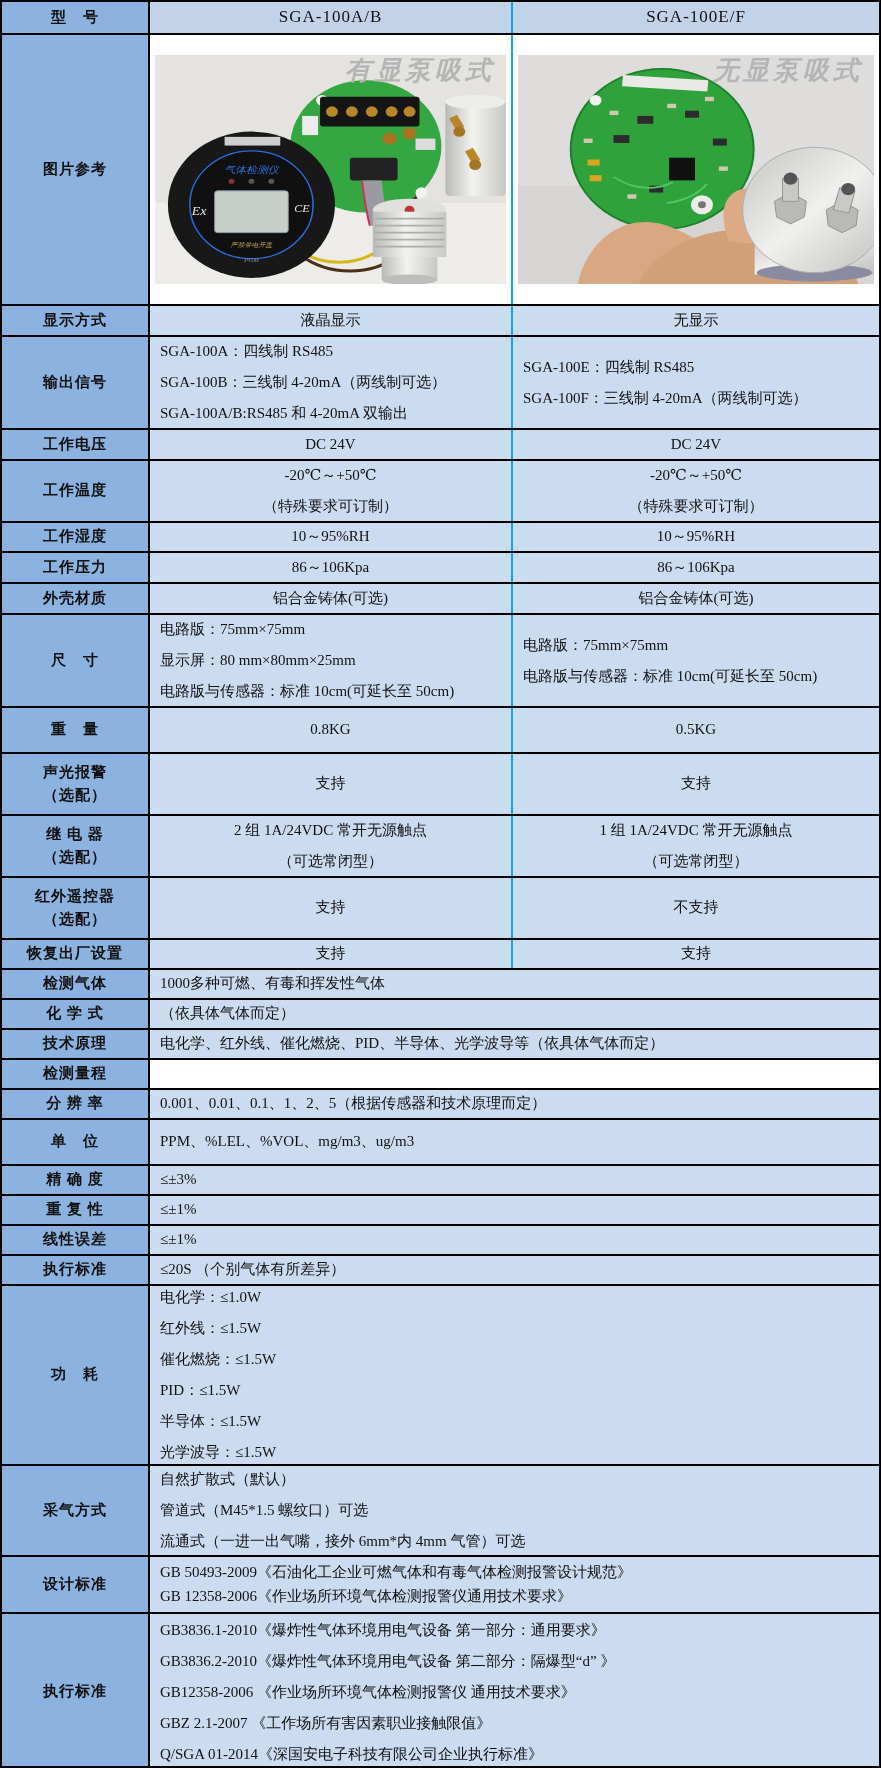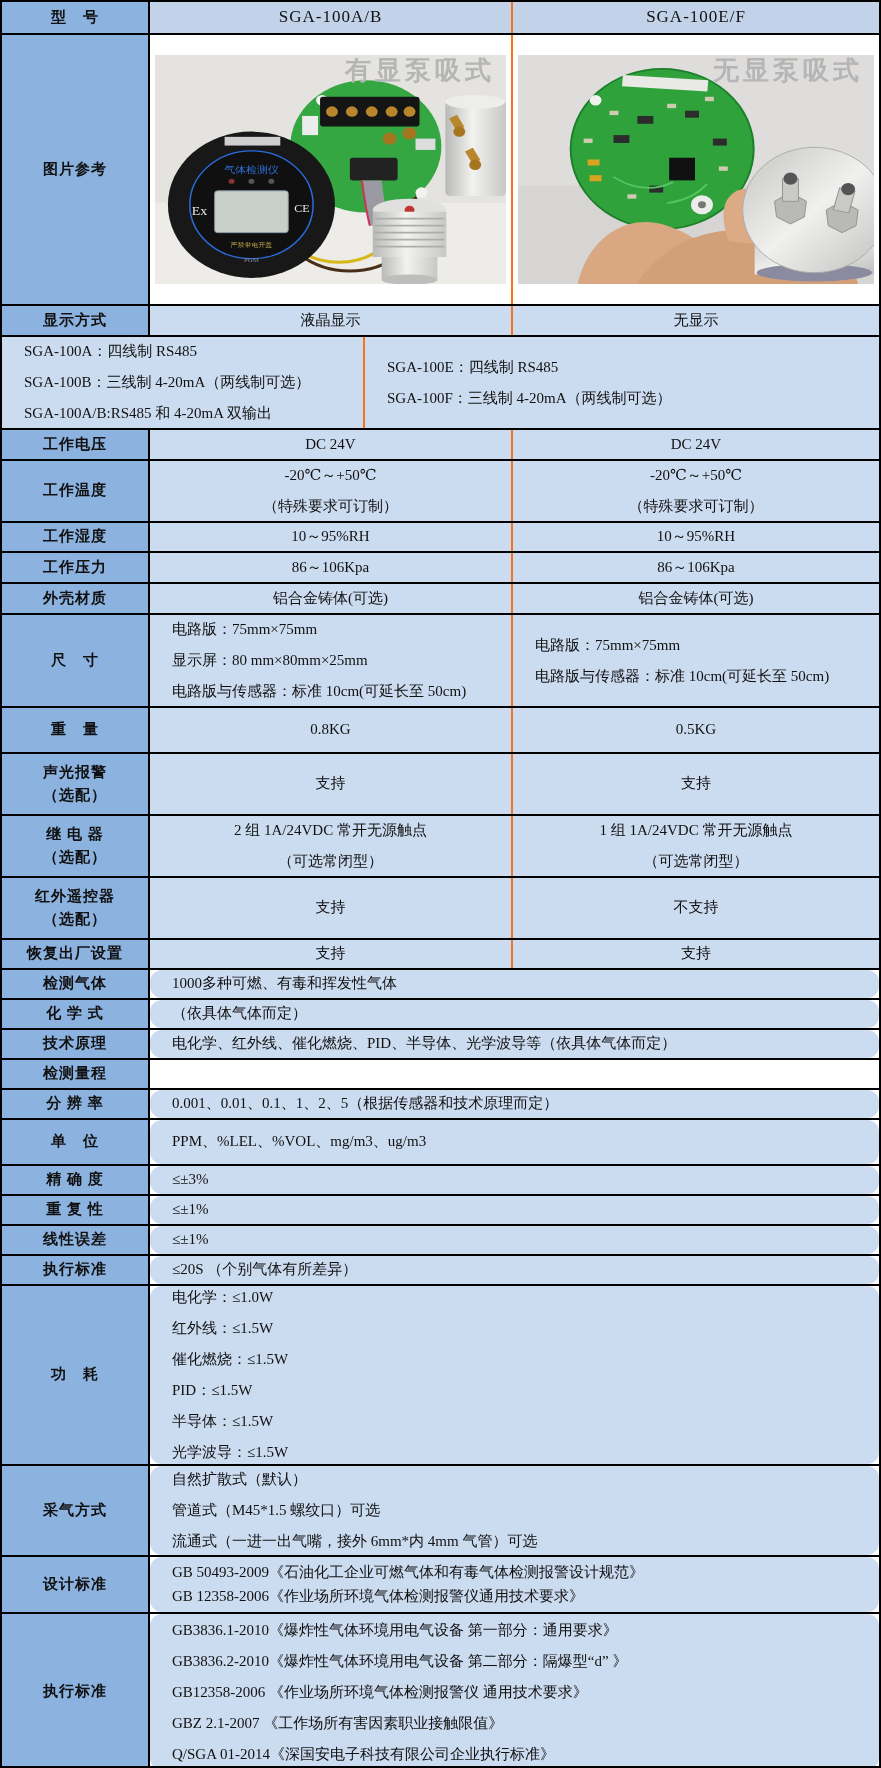--- a/index.html
+++ b/index.html
@@ -13,27 +13,27 @@
   .row:last-child{border-bottom:none;}
   .cell{
     box-sizing:border-box;display:flex;align-items:center;
     font-size:15px;line-height:1.55;white-space:pre-line;
     overflow:hidden;
   }
   .label{
     width:148px;flex:0 0 148px;background:#8CB2E0;border-right:2px solid #000;
     justify-content:center;text-align:center;font-weight:bold;letter-spacing:1px;
   }
-  .c1{width:363px;flex:0 0 363px;background:#CBDBF0;border-right:2px solid #f97316;}
+  .c1{width:363px;flex:0 0 363px;background:#CBDBF0;border-right:2px solid #0ea5e9;}
   .c2{flex:1 1 auto;background:#CBDBF0;}
-  .cspan{flex:1 1 auto;background:#CBDBF0;border-radius:12px;}
+  .cspan{flex:1 1 auto;background:#CBDBF0;}
   .center{justify-content:center;text-align:center;}
-  .left{justify-content:flex-start;text-align:left;padding-left:22px;padding-right:6px;}
+  .left{justify-content:flex-start;text-align:left;padding-left:10px;padding-right:6px;}
   .hdr .c1,.hdr .c2{background:#C2D2E8;justify-content:center;font-size:17px;letter-spacing:1px;}
-  .photo-cell{background:#fff;padding:20px 5px;align-items:stretch;position:relative;}
+  .photo-cell{background:#fff;padding:20px 5px;align-items:stretch;position:relative;font-style:italic;}
   .photo-cell svg{display:block;width:100%;height:100%;}
   .watermark{
     position:absolute;top:16px;right:16px;z-index:3;
     font-size:26px;font-weight:600;color:#b5b5b5;letter-spacing:4px;
     font-family:"Liberation Serif","DejaVu Serif",serif;
   }
   .ml{line-height:31px;}
 </style>
 </head>
 <body>
@@ -179,20 +179,21 @@
       </svg>
     </div>
   </div>
 
   <div class="row" style="height:31px">
     <div class="cell label">显示方式</div>
     <div class="cell c1 center">液晶显示</div>
     <div class="cell c2 center">无显示</div>
   </div>
   <div class="row" style="height:93px">
+    <div class="cell label">输出信号</div>
     <div class="cell c1 left ml">SGA-100A：四线制 RS485
 SGA-100B：三线制 4-20mA（两线制可选）
 SGA-100A/B:RS485 和 4-20mA 双输出</div>
     <div class="cell c2 left ml">SGA-100E：四线制 RS485
 SGA-100F：三线制 4-20mA（两线制可选）</div>
   </div>
   <div class="row" style="height:31px">
     <div class="cell label">工作电压</div>
     <div class="cell c1 center">DC 24V</div>
     <div class="cell c2 center">DC 24V</div>

